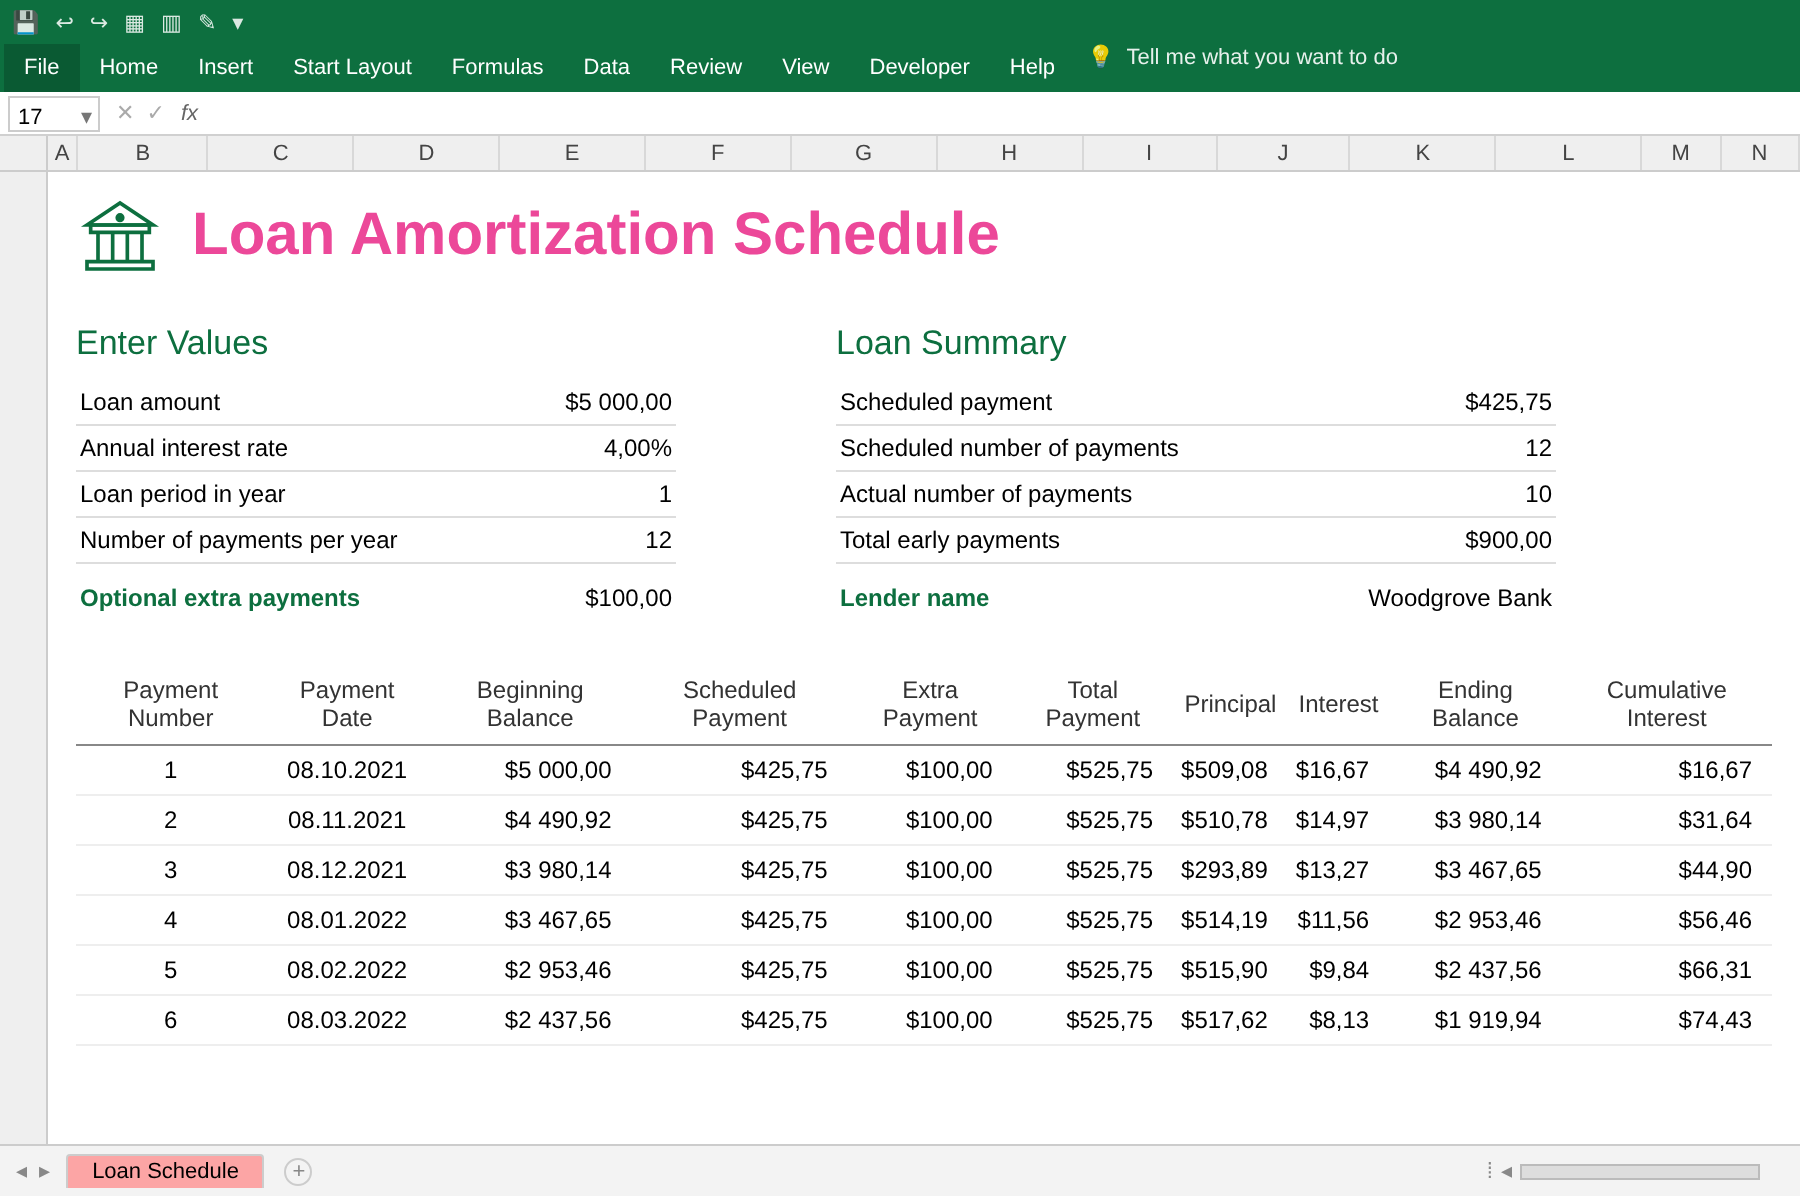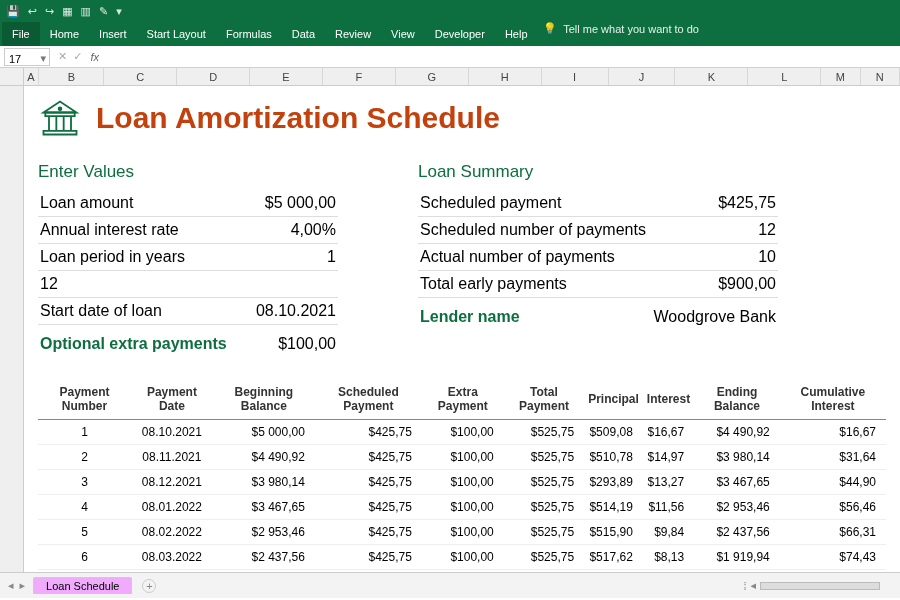--- a/index.html
+++ b/index.html
@@ -17,36 +17,36 @@
 .name-box input { border:none; width:100%; font-size:11px; padding-left:4px; }
 .name-box .dd { color:#777; padding:0 3px; }
 .fx { color:#666; margin: 12px 8px; font-style:italic; }
 .col-headers { display:flex; background:#efefef; border-bottom:1px solid #ccc; height:18px; }
 .row-h { width:24px; border-right:1px solid #ccc; background:#efefef; }
 .col-h { border-right:1px solid #d8d8d8; text-align:center; font-size:11px; color:#444; line-height:18px; }
 .sheet { position:relative; display:flex; height:486px; background:#fff; }
 .row-gutter { width:24px; background:#efefef; border-right:1px solid #ccc; }
 .canvas { flex:1; padding: 10px 14px 0 14px; overflow:hidden; position:relative; }
 .page-title { display:flex; align-items:center; gap:14px; margin-bottom:22px; }
-.page-title h1 { color:#c2410c; font-size:30px; font-weight:600; }
+.page-title h1 { color:#ec4899; font-size:30px; font-weight:600; }
 .bank-icon { width:44px; height:44px; }
 .sections { display:flex; gap:80px; }
 .sec h2 { color:#0d6f3f; font-size:17px; font-weight:400; margin-bottom:8px; }
 .kv { width:300px; }
-.kv-row { display:flex; justify-content:space-between; border-bottom:1px solid #ddd; padding:4px 2px; font-size:16px; }
+.kv-row { display:flex; justify-content:space-between; border-bottom:1px solid #ddd; padding:4px 2px; font-size:12px; }
 .kv-row:last-child { border-bottom:none; padding-top:10px;}
 .extra-label { color:#0d6f3f; font-weight:600; }
 .kv2 { width:360px; }
 .amort { margin-top:22px; width:100%; border-collapse:collapse; }
-.amort th { font-size:12px; font-weight:700; color:#333; padding:6px 4px; border-bottom:1.5px solid #888; text-align:center; white-space:normal; }
+.amort th { font-size:12px; font-weight:400; color:#333; padding:6px 4px; border-bottom:1.5px solid #888; text-align:center; white-space:normal; }
 .amort td { font-size:12px; padding:5px 4px; text-align:center; border-bottom:1px solid #eee; }
 .amort td.r { text-align:right; padding-right:10px; }
 .sheet-tabs { height:26px; background:#f3f3f3; border-top:1px solid #ccc; display:flex; align-items:center; font-size:11px; }
 .nav-arrows { padding:0 8px; color:#888; display:flex; gap:6px; }
-.tab-active { background:#f0abfc; border:1px solid #ccc; border-bottom:none; padding:2px 12px; border-radius:2px 2px 0 0; }
+.tab-active { background:#fca5a5; border:1px solid #ccc; border-bottom:none; padding:2px 12px; border-radius:2px 2px 0 0; }
 .add-sheet { margin-left:10px; color:#888; border:1px solid #ccc; border-radius:50%; width:14px; height:14px; display:flex; align-items:center; justify-content:center; }
 .scroll-ind { margin-left:auto; padding-right:20px; color:#888; display:flex; align-items:center; gap:4px;}
 .scroll-track { width:120px; height:8px; background:#ddd; border:1px solid #bbb;}
 </style>
 </head>
 <body>
 
 <div class="titlebar">
   <div class="qat">
     <span>💾</span>
@@ -128,29 +128,26 @@
         <div class="kv" id="kv1">
             <div class="kv-row">
               <span>Loan amount</span>
               <span>$5 000,00</span>
             </div>
             <div class="kv-row">
               <span>Annual interest rate</span>
               <span>4,00%</span>
             </div>
             <div class="kv-row">
-              <span>Loan period in years</span>
+              <span>Loan period in year</span>
               <span>1</span>
             </div>
             <div class="kv-row">
+              <span>Number of payments per year</span>
               <span>12</span>
-            </div>
-            <div class="kv-row">
-              <span>Start date of loan</span>
-              <span>08.10.2021</span>
             </div>
             <div class="kv-row">
               <span class="extra-label">Optional extra payments</span>
               <span>$100,00</span>
             </div>
           </div>
       </div>
       <div class="sec">
         <h2>Loan Summary</h2>
         <div class="kv kv2" id="kv2">

